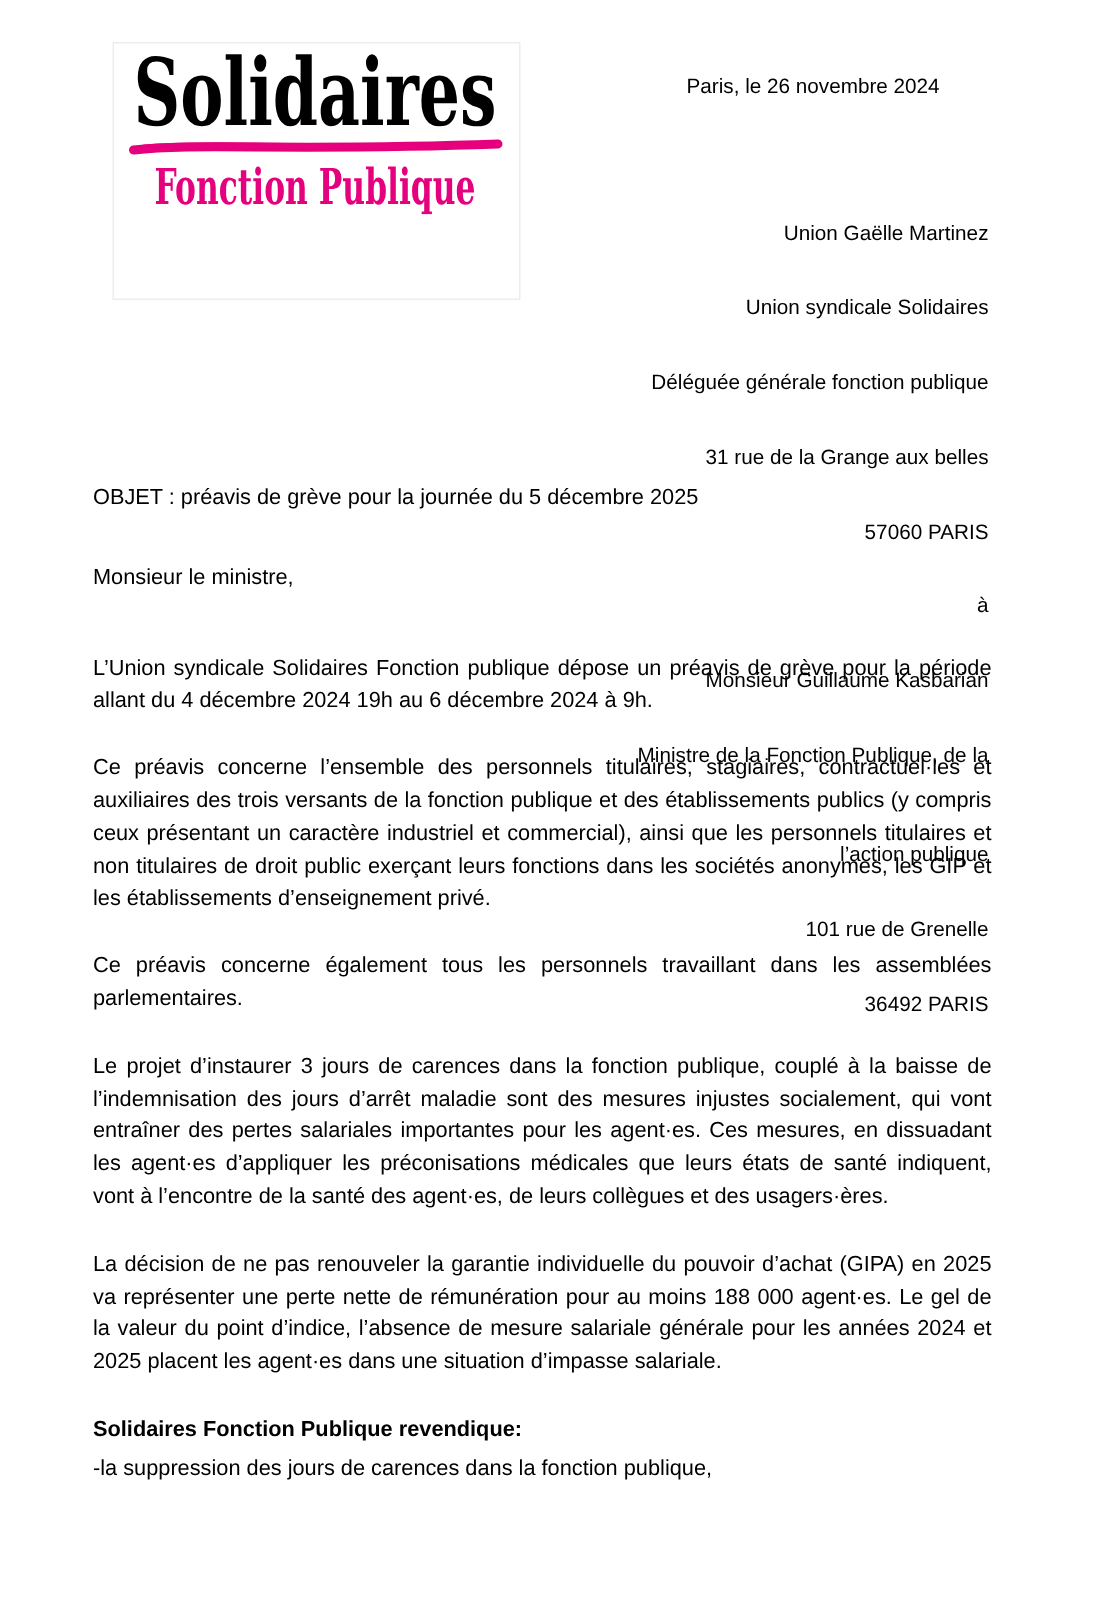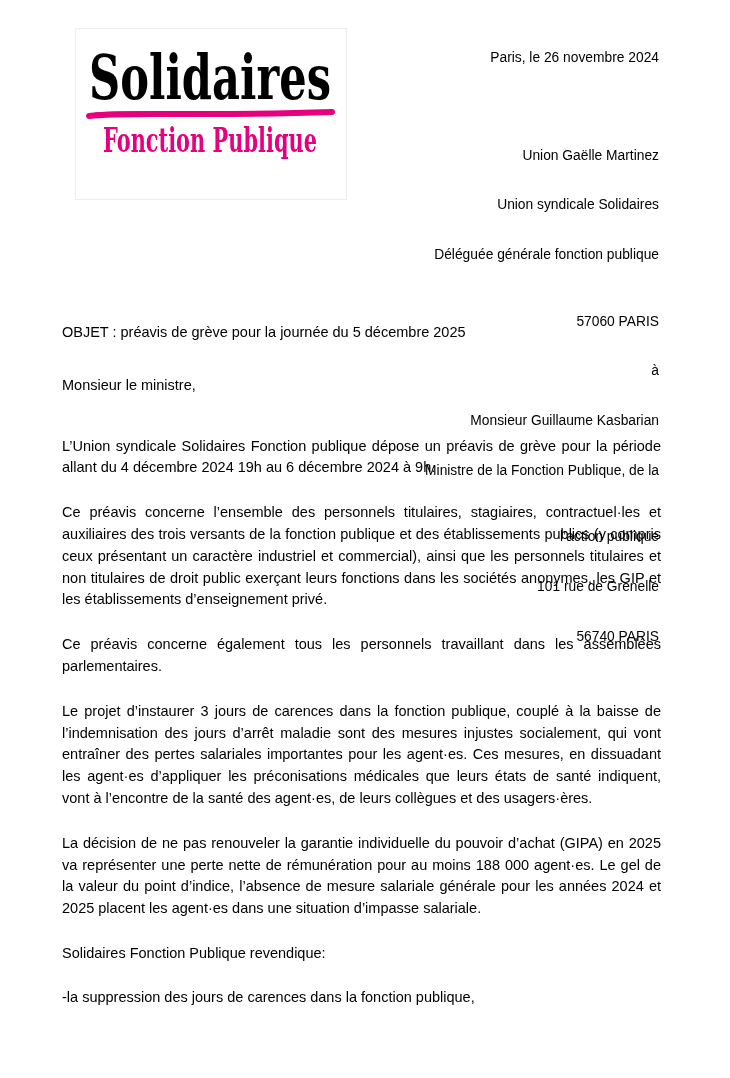--- a/index.html
+++ b/index.html
@@ -16,48 +16,48 @@
     box-sizing: border-box;
   }
   
   .letter-header { position: relative; height: 322px; }
   .logo-box {
     position: absolute; left: 75px; top: 28px;
     width: 272px; height: 172px;
     border: 1px solid #ededed;
     box-sizing: border-box;
     text-align: right;
-    padding-top: 18px;
+    padding-top: 2px;
   }
   .logo-solidaires svg, .logo-fp svg { display: block; margin: 0 auto; }
   .logo-solidaires text {
     font-family: "DejaVu Serif", serif;
     font-weight: bold;
   }
   .logo-underline { margin: -2px auto 2px auto; display: block; }
   .header-right {
     position: absolute; top: 33px; right: 71px;
     text-align: right;
     font-size: 13.8px; line-height: 16.6px;
     white-space: pre-line;
   }
-  .date-line { margin-bottom: 15px; }
+  .date-line { margin-bottom: 15px; text-align: center; }
   
   .letter-body {
     padding: 0 65px 0 62px;
     font-size: 14.5px; line-height: 21.8px;
   }
   .objet-line { margin: 0 0 31px 0; }
   .objet-label { font-weight: normal; }
   .salutation { margin: 0 0 39px 0; }
   .letter-body p.para {
     margin: 0 4px 23px 0;
     text-align: justify;
   }
-  .demands-intro { margin: 0 0 22px 0; }
+  .demands-intro { margin: 0 0 4px 0; font-weight: bold; }
   .demand-item { margin: 0; text-align: left; }
 </style>
 </head>
 <body>
 
 <div class="page">
 
   <div class="letter-header">
 
     <div class="logo-box">
@@ -81,35 +81,36 @@
       <div class="date-line">Paris, le 26 novembre 2024</div>
       <div class="recipient-block">
         
       
           <div class="recipient-line">Union Gaëlle Martinez</div>
         
           <div class="recipient-line">Union syndicale Solidaires</div>
         
           <div class="recipient-line">Déléguée générale fonction publique</div>
         
+          <div class="recipient-line">31 rue de la Grange aux belles</div>
         
           <div class="recipient-line">57060 PARIS</div>
         
           <div class="recipient-line">à</div>
         
           <div class="recipient-line">Monsieur Guillaume Kasbarian</div>
         
           <div class="recipient-line">Ministre de la Fonction Publique, de la</div>
         
         
           <div class="recipient-line">l’action publique</div>
         
           <div class="recipient-line">101 rue de Grenelle</div>
         
-          <div class="recipient-line">56740 PARIS</div>
+          <div class="recipient-line">36492 PARIS</div>
         </div>
     </div>
 
   </div>
 
   <div class="letter-body">
 
     <p class="objet-line"><span class="objet-label">OBJET :</span><span> préavis de grève pour la journée du 5 décembre 2025</span></p>
 
     <p class="salutation">Monsieur le ministre,</p>

